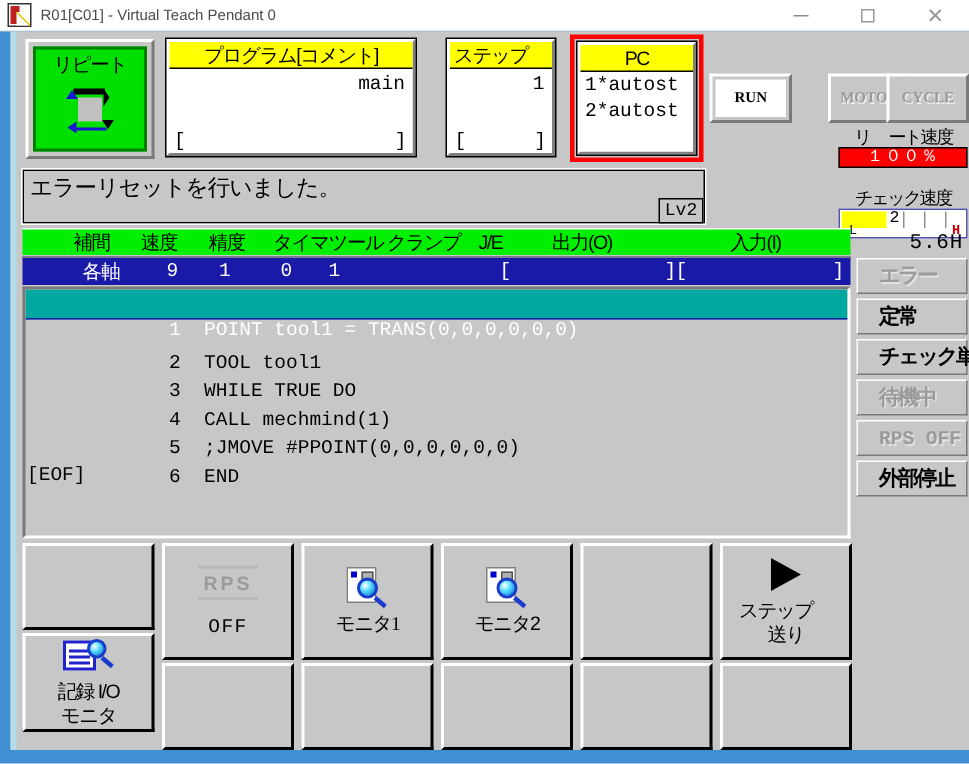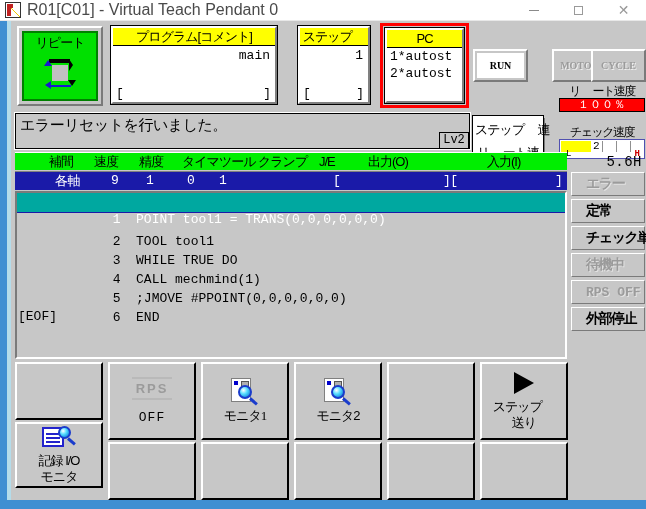--- a/index.html
+++ b/index.html
@@ -33,21 +33,21 @@
     width: 6px; height: 12px; background: #c02020;
   }
   .title-icon::after {
     content: ""; position: absolute; right: 0px; bottom: 0px;
     width: 9px; height: 9px;
     background:
       linear-gradient(45deg, transparent 45%, #f0c800 45%, #f0c800 55%, transparent 55%),
       #ffffff;
   }
   .title-text {
-    font-size: 16px; color: #4a4a4a; white-space: nowrap;
+    font-size: 10px; color: #4a4a4a; white-space: nowrap;
     font-family: "Liberation Sans", sans-serif;
   }
   .win-btns { margin-left: auto; display: flex; height: 21px; }
   .win-btn {
     width: 45px; height: 21px; display: flex; align-items: center; justify-content: center;
     color: #8a8a8a; font-size: 12px; line-height: 1;
   }
   .win-btn .glyph-min { display:block; width: 10px; height: 1px; background: #8a8a8a; }
   .win-btn .glyph-max { display:block; width: 9px; height: 9px; border: 1px solid #9a9a9a; }
   .win-btn .glyph-close { font-size: 14px; color: #9a9a9a; }
@@ -425,24 +425,20 @@
             <i style="left:41px;"></i>
               <i style="left:55px;"></i>
               <i style="left:69px;"></i>
           </div>
           <div class="check-num">2</div>
           <div class="check-L">L</div>
           <div class="check-H">H</div>
         </div>
       </div>
 
-      <div class="step-rep-box">
-        <div>ステップ゚連</div>
-        <div>リ゚ート連</div>
-      </div>
 
       <div class="msgbar">
         <div class="msgtext">エラーリセットを行いました。</div>
       </div>
       <div class="lv-box">Lv2</div>
 
       <div class="prog-wrap">
         <div class="hdr-green">
           <span style="left:34px;">補間</span>
           <span style="left:79px;">速度</span>

